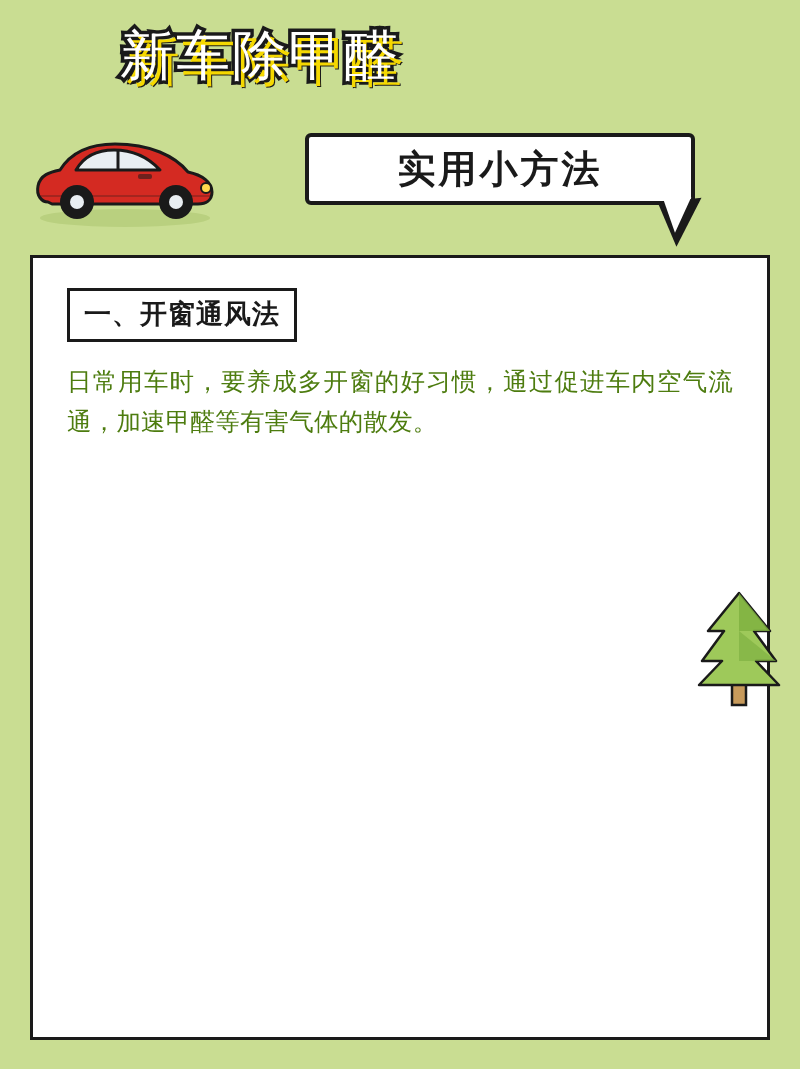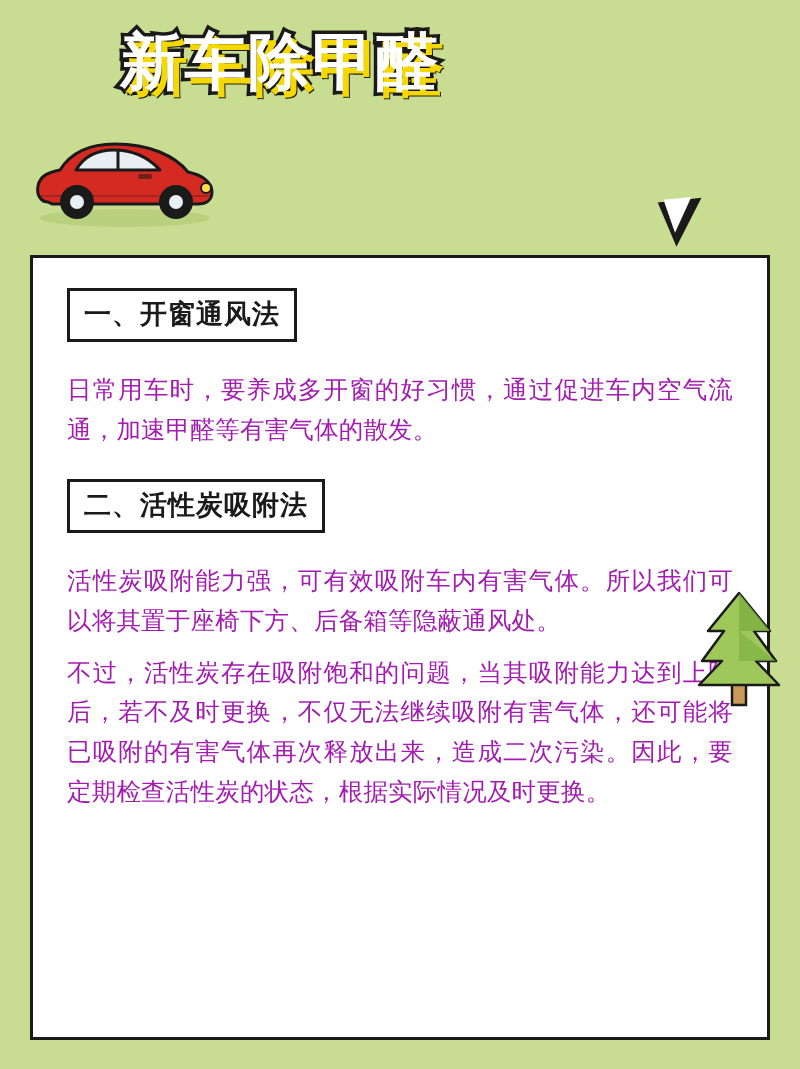--- a/index.html
+++ b/index.html
@@ -24,22 +24,22 @@
   
   .header {
     position: relative;
     height: 250px;
   }
 
   .main-title {
     position: absolute;
     top: 20px;
     left: 120px;
-    font-size: 62px;
-    font-weight: 700;
+    font-size: 54px;
+    font-weight: 400;
     letter-spacing: 2px;
     color: #ffffff;
     -webkit-text-stroke: 7px #1a1a1a;
     paint-order: stroke fill;
     text-shadow:
       6px 6px 0 #f5d800,
       7px 7px 0 #1a1a1a;
     font-family: "DejaVu Sans", "Liberation Sans", sans-serif;
     white-space: nowrap;
   }
@@ -121,22 +121,22 @@
     letter-spacing: 1px;
     font-family: "DejaVu Sans", "Liberation Sans", sans-serif;
     margin-bottom: 16px;
   }
   .section + .section {
     margin-top: 30px;
   }
   .para {
     font-size: 24.5px;
     line-height: 1.62;
-    color: #a21caf;
-    margin: 12px 0 2px 0;
+    color: #4d7c0f;
+    margin: 4px 0 2px 0;
     text-align: justify;
     font-family: "DejaVu Sans", "Liberation Sans", sans-serif;
     letter-spacing: 0.2px;
   }
 
   
   .tree {
     position: absolute;
     right: 6px;
     top: 585px;
@@ -161,37 +161,35 @@
       <line x1="88" y1="20" x2="88" y2="40" stroke="#1a1a1a" stroke-width="3"></line>
       <path d="M8 66 L182 66" stroke="#1a1a1a" stroke-width="2" opacity="0.25"></path>
       <circle cx="47" cy="72" r="17" fill="#1a1a1a"></circle>
       <circle cx="47" cy="72" r="7" fill="#e9eef2"></circle>
       <circle cx="146" cy="72" r="17" fill="#1a1a1a"></circle>
       <circle cx="146" cy="72" r="7" fill="#e9eef2"></circle>
       <circle cx="176" cy="58" r="5" fill="#ffd84d" stroke="#1a1a1a" stroke-width="2"></circle>
       <rect x="108" y="44" width="14" height="5" rx="2" fill="#1a1a1a" opacity="0.55"></rect>
     </svg>
 
+    <div class="subtitle-bubble">
+      <span class="sub-text">实用小方法</span>
+    </div>
     <div class="bubble-tail"></div>
   </div>
 
   <svg class="tree" viewBox="0 0 110 125">
     <rect x="48" y="92" width="14" height="28" fill="#c79a5b" stroke="#1a1a1a" stroke-width="2.5"></rect>
     <path d="M55 8 L86 46 L70 46 L92 76 L72 76 L95 100 L15 100 L38 76 L18 76 L40 46 L24 46 Z" fill="#9ec95a" stroke="#1a1a1a" stroke-width="2.5" stroke-linejoin="round"></path>
     <path d="M55 8 L86 46 L55 46 Z" fill="#7fb141" opacity="0.85"></path>
     <path d="M55 46 L92 76 L55 76 Z" fill="#7fb141" opacity="0.7"></path>
   </svg>
 
   <div class="card">
 
     <div class="section">
       <div class="section-heading">一、开窗通风法</div>
       <p class="para">日常用车时，要养成多开窗的好习惯，通过促进车内空气流通，加速甲醛等有害气体的散发。</p>
     </div>
 
-    <div class="section">
-      <div class="section-heading">二、活性炭吸附法</div>
-      <p class="para">活性炭吸附能力强，可有效吸附车内有害气体。所以我们可以将其置于座椅下方、后备箱等隐蔽通风处。</p>
-      <p class="para">不过，活性炭存在吸附饱和的问题，当其吸附能力达到上限后，若不及时更换，不仅无法继续吸附有害气体，还可能将已吸附的有害气体再次释放出来，造成二次污染。因此，要定期检查活性炭的状态，根据实际情况及时更换。</p>
-    </div>
 
   </div>
 </div>
 
 </body></html>

